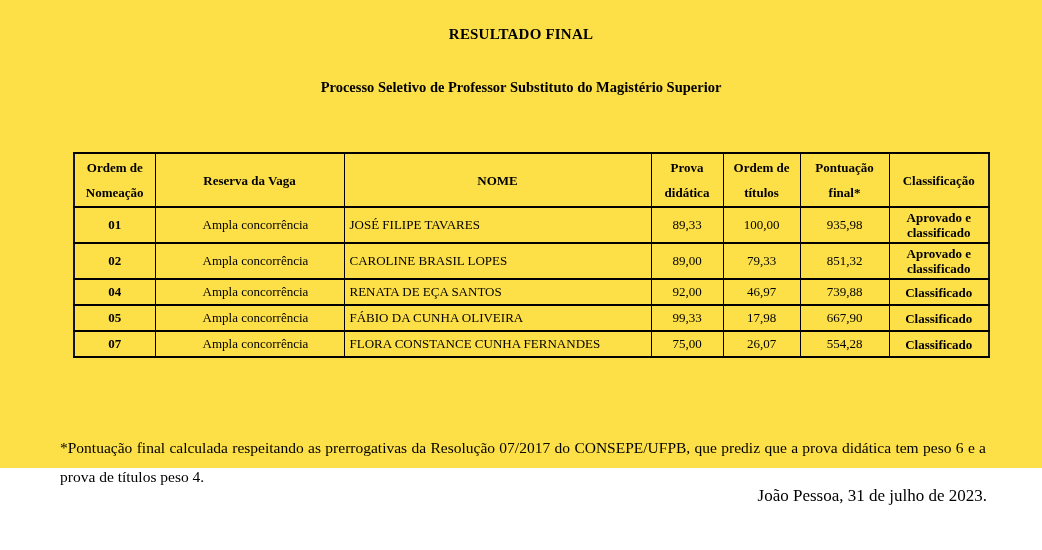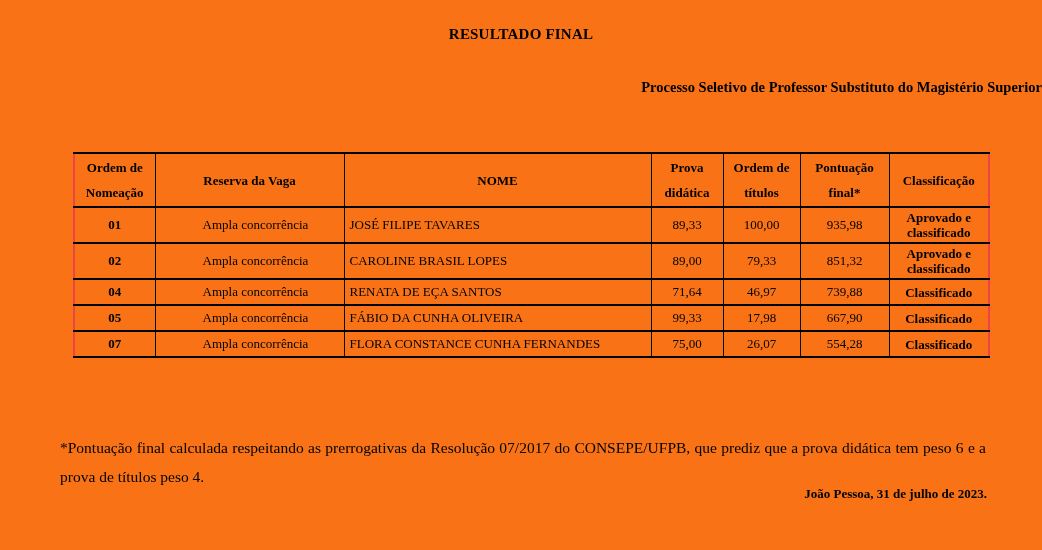--- a/index.html
+++ b/index.html
@@ -3,42 +3,42 @@
 <meta charset="utf-8">
 <style>
   * { margin: 0; padding: 0; box-sizing: border-box; }
   html, body {
     width: 1042px; height: 550px;
     background: #ffffff;
     font-family: "Liberation Serif", "DejaVu Serif", serif;
     color: #000000;
     overflow: hidden;
   }
-  .page { position: relative; width: 1042px; height: 550px; background: #f97316; }
+  .page { position: relative; width: 1042px; height: 468px; background: #fde047; }
 
   .doc-title {
     position: absolute; top: 26px; left: 0; width: 100%;
     text-align: center; font-weight: bold; font-size: 15px;
     letter-spacing: 0.2px;
   }
   .doc-sub1 {
     position: absolute; top: 79px; left: 0; width: 100%;
-    text-align: right; font-weight: bold; font-size: 14.5px;
+    text-align: center; font-weight: bold; font-size: 14.5px;
   }
   .doc-sub2 {
     position: absolute; top: 105px; left: 0; width: 100%;
     text-align: center; font-weight: bold; font-size: 14.5px;
   }
 
   table.results {
     position: absolute; left: 73px; top: 152px;
     width: 915px;
     border-collapse: collapse;
     table-layout: fixed;
-    border: 2px solid #ef4444;
+    border: 2px solid #0f172a;
     font-size: 13px;
   }
   .results th, .results td {
     border: 1px solid #000;
     border-top-width: 2px;
     border-bottom-width: 2px;
     vertical-align: middle;
     text-align: center;
     padding: 2px 2px;
     overflow: hidden;
@@ -54,23 +54,22 @@
   .results td.col-classificacao { font-weight: bold; line-height: 15px; }
   .results td.col-reserva { padding-left: 13px; padding-right: 1px; }
 
   .footnote {
     position: absolute; left: 60px; top: 433px; width: 926px;
     font-size: 15.5px; line-height: 29px;
     text-align: justify;
   }
   .date-line {
     position: absolute; right: 55px; top: 486px;
-    font-size: 13px;
+    font-size: 17px;
     text-align: center;
-    font-weight: bold;
   }
 </style>
 </head>
 <body>
 
 <div class="page">
 
   <div class="doc-title">RESULTADO FINAL</div>
 
   <div class="doc-sub1">Processo Seletivo de Professor Substituto do Magistério Superior</div>
@@ -113,21 +112,21 @@
           <td class="col-nome">CAROLINE BRASIL LOPES</td>
           <td class="col-prova-didatica">89,00</td>
           <td class="col-prova-titulos">79,33</td>
           <td class="col-pontuacao-final">851,32</td>
           <td class="col-classificacao">Aprovado e classificado</td>
         </tr>
         <tr>
           <td class="col-ordem">04</td>
           <td class="col-reserva">Ampla concorrência</td>
           <td class="col-nome">RENATA DE EÇA SANTOS</td>
-          <td class="col-prova-didatica">71,64</td>
+          <td class="col-prova-didatica">92,00</td>
           <td class="col-prova-titulos">46,97</td>
           <td class="col-pontuacao-final">739,88</td>
           <td class="col-classificacao">Classificado</td>
         </tr>
         <tr>
           <td class="col-ordem">05</td>
           <td class="col-reserva">Ampla concorrência</td>
           <td class="col-nome">FÁBIO DA CUNHA OLIVEIRA</td>
           <td class="col-prova-didatica">99,33</td>
           <td class="col-prova-titulos">17,98</td>

